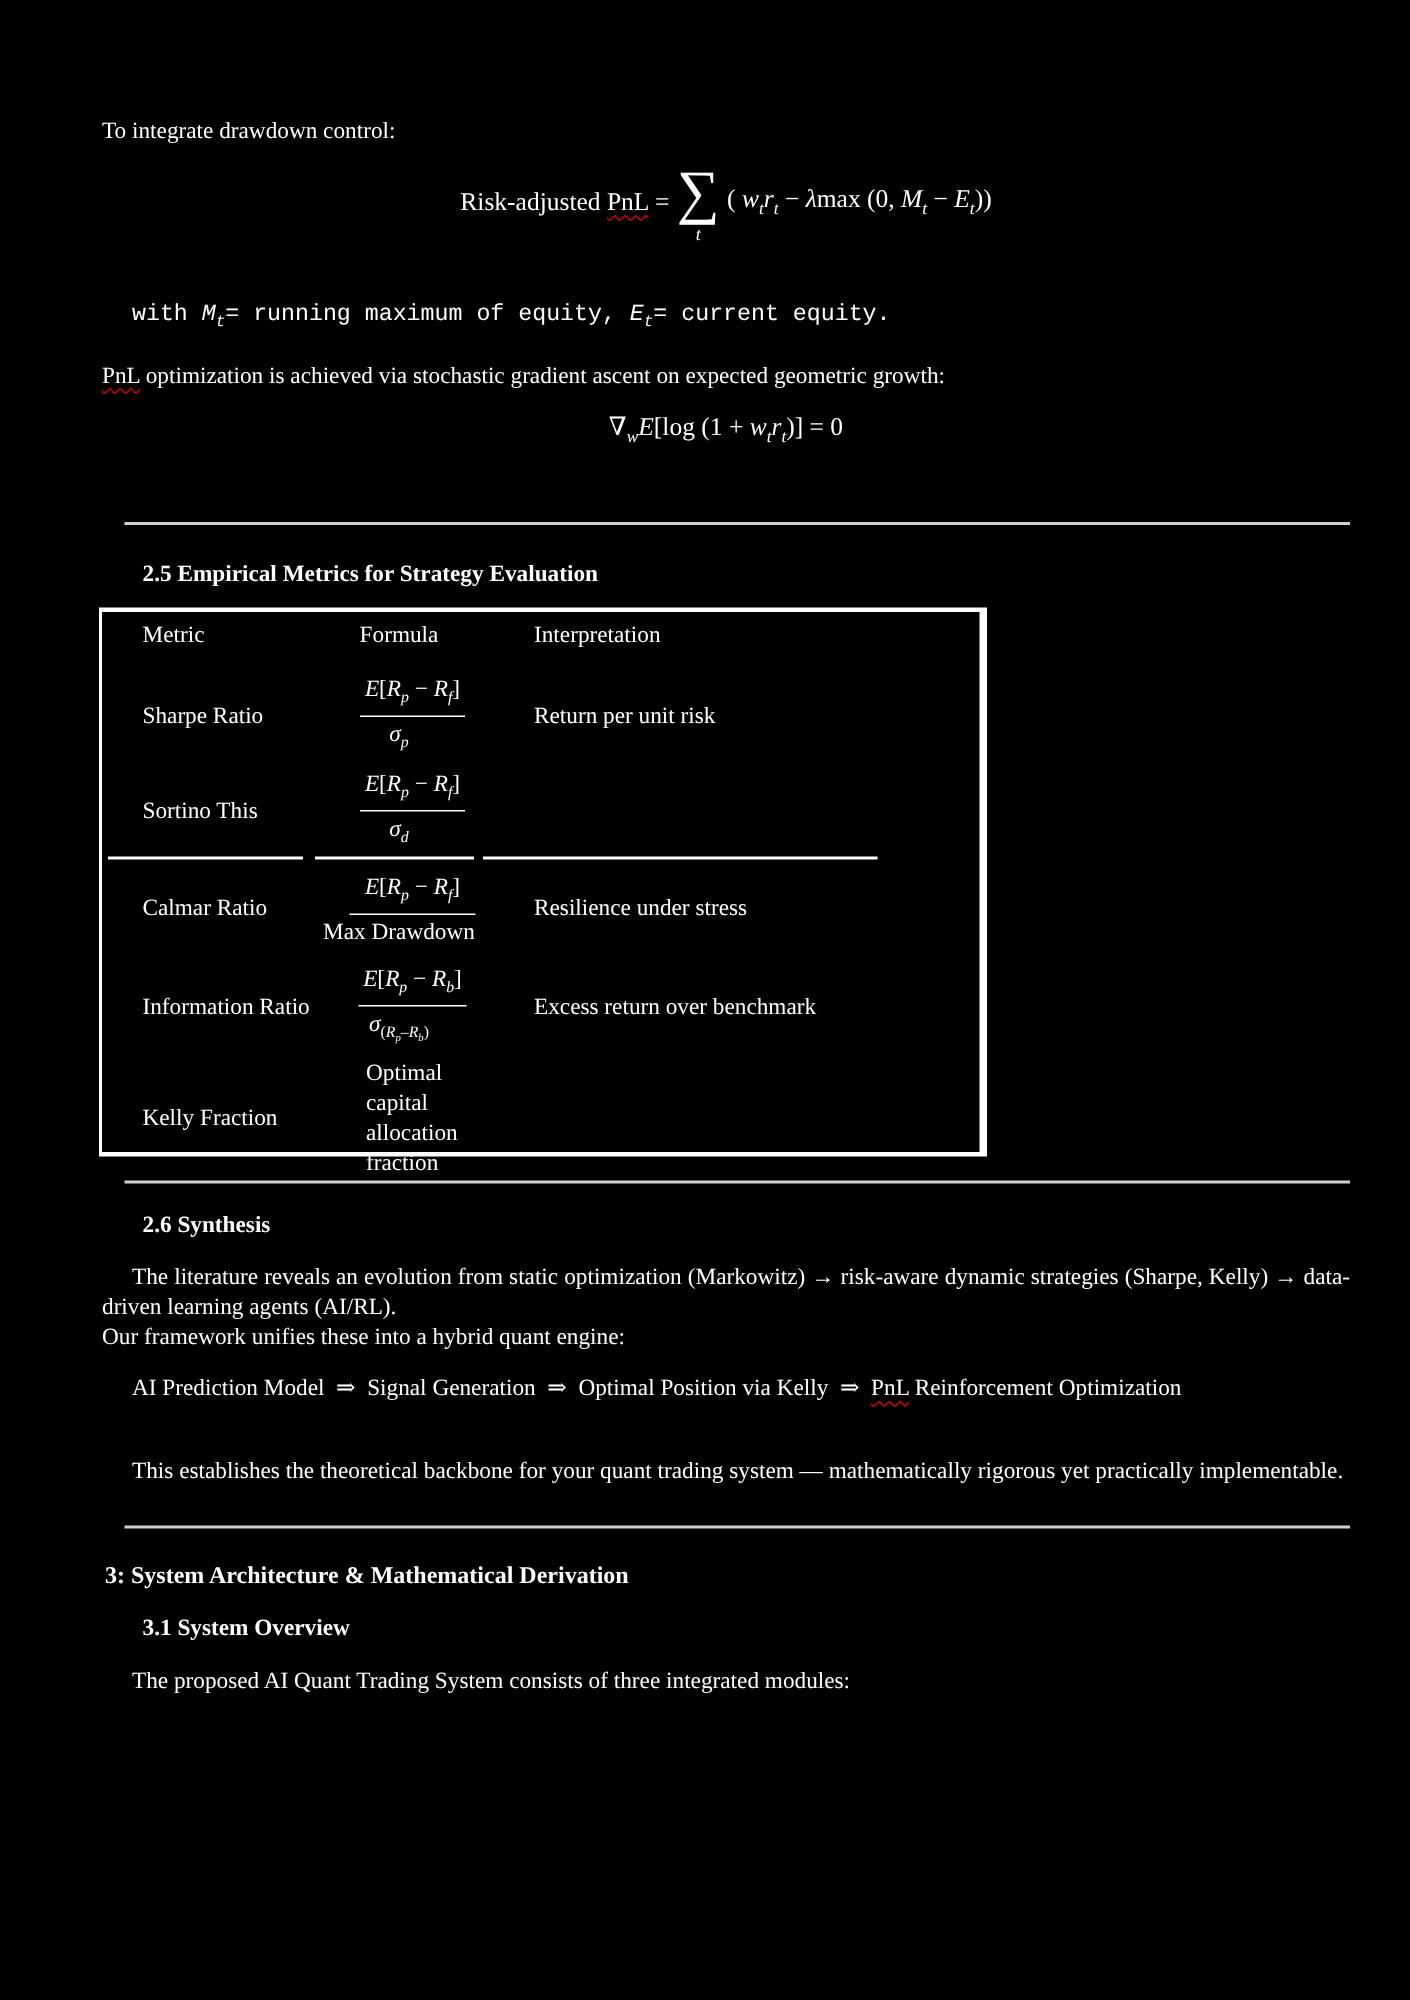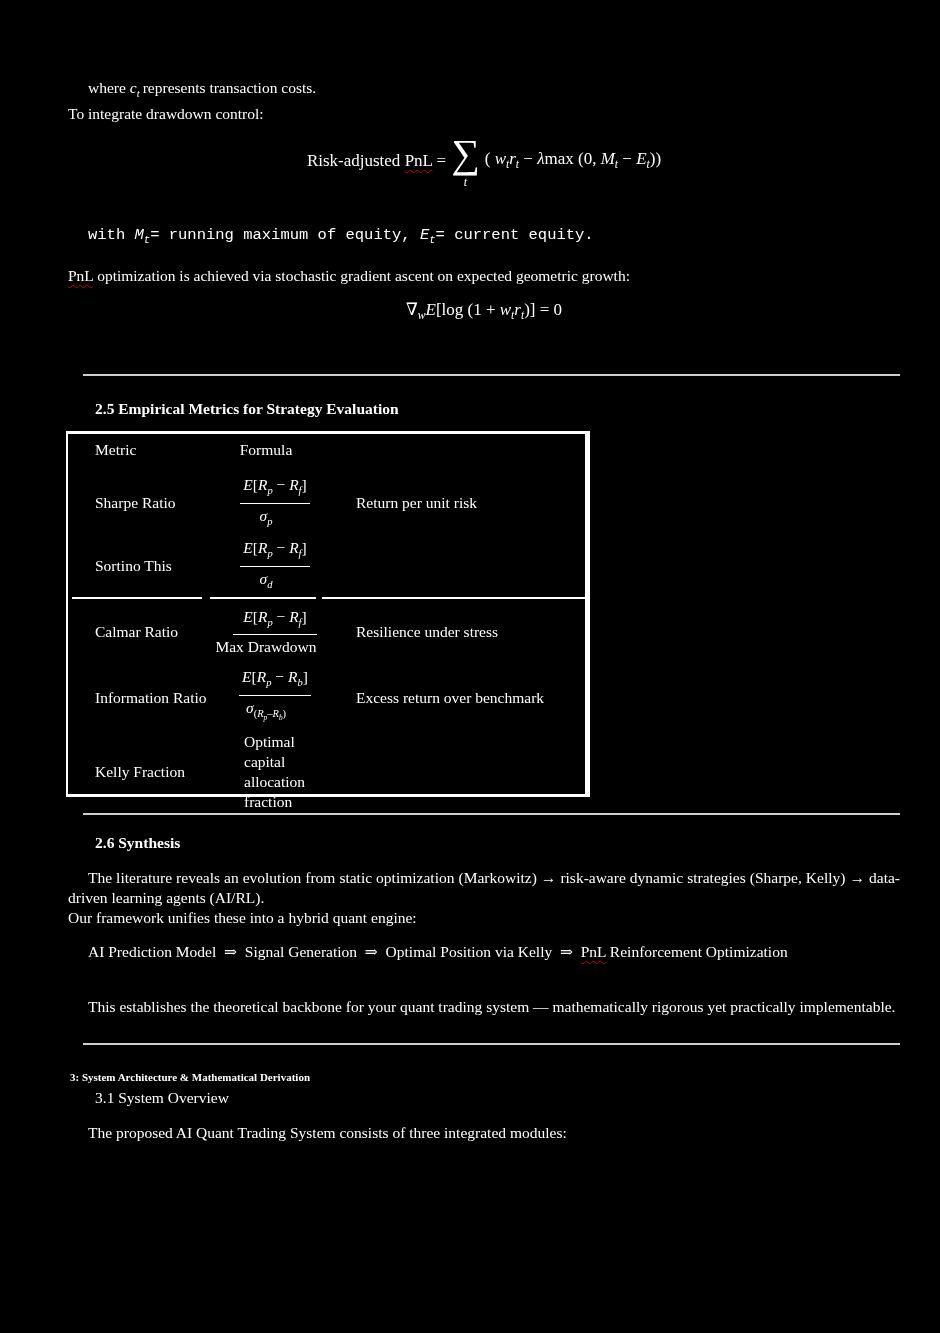--- a/index.html
+++ b/index.html
@@ -42,26 +42,26 @@
   .note2{margin-top:16px;}
   
   .hr{border:0;border-top:2px solid #cfcfcf;margin:0 0 0 15px;width:817px;}
   .hr1{margin-top:46px;}
   .hr2{margin-top:16px;}
   .hr3{margin-top:26px;}
   
   .h-sub{margin-top:23px;margin-left:27px;font-weight:bold;}
   .h-sub26{margin-top:18px;margin-left:27px;font-weight:bold;}
   .h-main{margin-top:22px;margin-left:2px;font-weight:bold;}
-  .h-31{margin-top:1px;margin-left:27px;font-weight:normal;}
+  .h-31{margin-top:15px;margin-left:27px;font-weight:bold;}
   
   .metric-table{
     box-sizing:border-box;
     margin-top:12px;margin-left:-2px;
-    width:524px;height:366px;
+    width:592px;height:366px;
     background:#000;
     border:solid #fff;border-width:3px 5px 3px 2px;
   }
   .t-row{display:grid;grid-template-columns:142px 112px 263px;align-items:center;}
   .t-head{height:37px;align-items:start;}
   .t-head .c1,.t-head .c3{padding-top:6px;}
   .t-head .c2{padding-top:6px;text-align:center;}
   .r-sharpe{height:65px;}
   .r-sortino{height:61px;}
   .r-calmar{height:64px;}
@@ -82,21 +82,20 @@
   .para2{margin-top:35px;text-align:justify;}
   .pipeline{margin-top:14px;padding-left:20px;white-space:nowrap;}
   .body-line{margin-top:15px;text-indent:20px;}
 </style>
 </head>
 <body>
 
 <div class="page">
   <div class="content">
 
-    <p class="indent">where <i>c<sub>t</sub></i> represents transaction costs.</p>
     <p>To integrate drawdown control:</p>
 
     <div class="formula-row">
       <span>Risk-adjusted <u>PnL</u> =</span>
       <span class="bigsum">
         <span class="sym">∑</span>
         <span class="sub">t</span>
       </span>
       <span>( <i>w<sub>t</sub>r<sub>t</sub></i> − <i>λ</i>max (0, <i>M<sub>t</sub></i> − <i>E<sub>t</sub></i>))</span>
     </div>
@@ -108,20 +107,21 @@
     <p class="formula-center"><i>∇<sub>w</sub>E</i>[log (1 + <i>w<sub>t</sub>r<sub>t</sub></i>)] = 0</p>
 
     <hr class="hr hr1">
 
     <h2 class="h-sub" style="font-size:15.5px;line-height:20px;margin-bottom:0;">2.5 Empirical Metrics for Strategy Evaluation</h2>
 
     <div class="metric-table">
       <div class="t-row t-head">
         <span class="c1">Metric</span>
         <span class="c2">Formula</span>
+        <span class="c3">Interpretation</span>
       </div>
 
       <div class="t-row r-sharpe">
         <span class="c1">Sharpe Ratio</span>
         <span class="c2"><span class="frac"><span class="num"><i>E</i>[<i>R<sub>p</sub></i> − <i>R<sub>f</sub></i>]</span><span class="den"><i>σ<sub>p</sub></i></span></span></span>
         <span class="c3">Return per unit risk</span>
       </div>
 
       <div class="t-row r-sortino">
         <span class="c1">Sortino This</span>
@@ -157,20 +157,20 @@
     <h2 class="h-sub26" style="font-size:15.5px;line-height:20px;margin-bottom:0;">2.6 Synthesis</h2>
 
     <p class="para indent">The literature reveals an evolution from static optimization (Markowitz) → risk-aware dynamic strategies (Sharpe, Kelly) → data-driven learning agents (AI/RL).<br>Our framework unifies these into a hybrid quant engine:</p>
 
     <p class="pipeline">AI Prediction Model &nbsp;⇒&nbsp; Signal Generation &nbsp;⇒&nbsp; Optimal Position via Kelly &nbsp;⇒&nbsp; <u>PnL</u> Reinforcement Optimization</p>
 
     <p class="para2 indent">This establishes the theoretical backbone for your quant trading system — mathematically rigorous yet practically implementable.</p>
 
     <hr class="hr hr3">
 
-    <h1 class="h-main" style="font-size:11px;line-height:20px;margin-bottom:0;">3: System Architecture &amp; Mathematical Derivation</h1>
+    <h1 class="h-main" style="font-size:16px;line-height:20px;margin-bottom:0;">3: System Architecture &amp; Mathematical Derivation</h1>
 
     <h2 class="h-31" style="font-size:15.5px;line-height:20px;margin-bottom:0;">3.1 System Overview</h2>
 
     <p class="body-line">The proposed AI Quant Trading System consists of three integrated modules:</p>
 
   </div>
 </div>
 
 </body></html>

